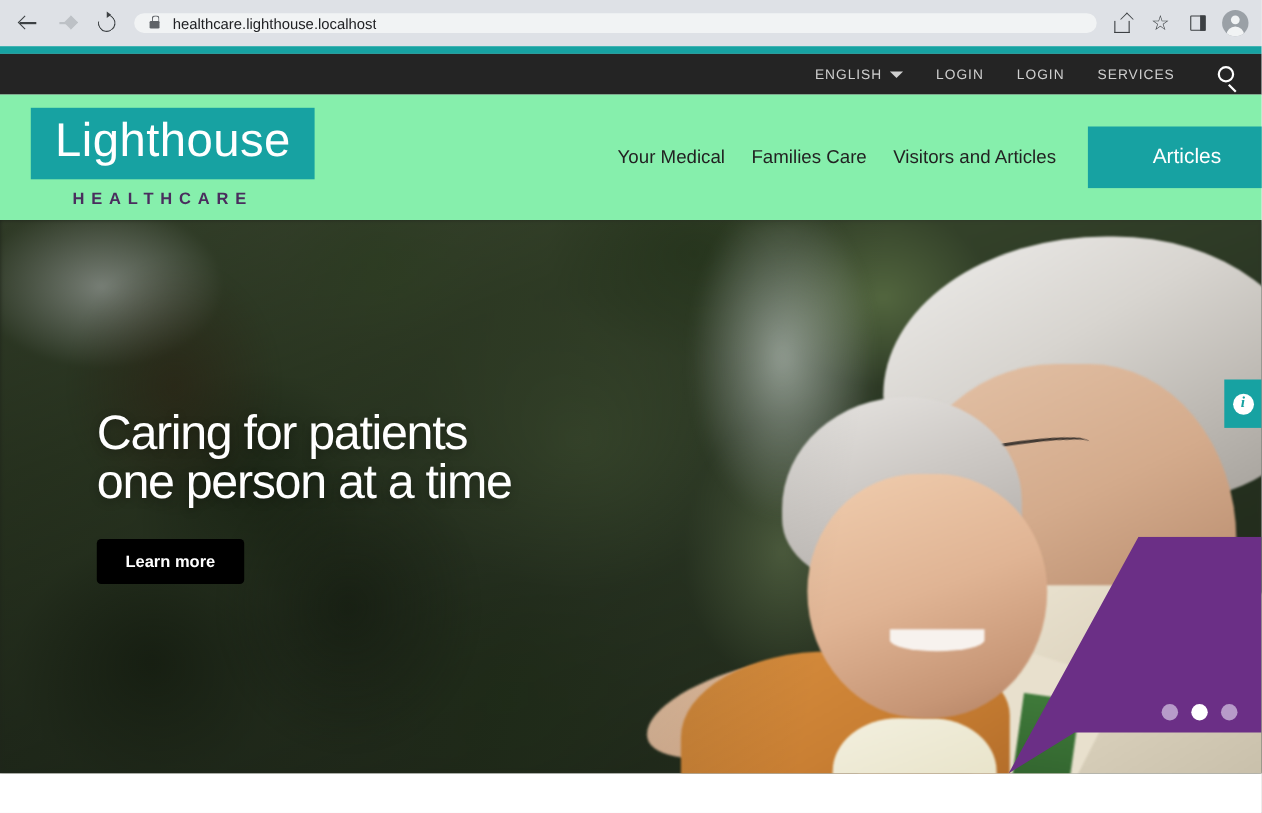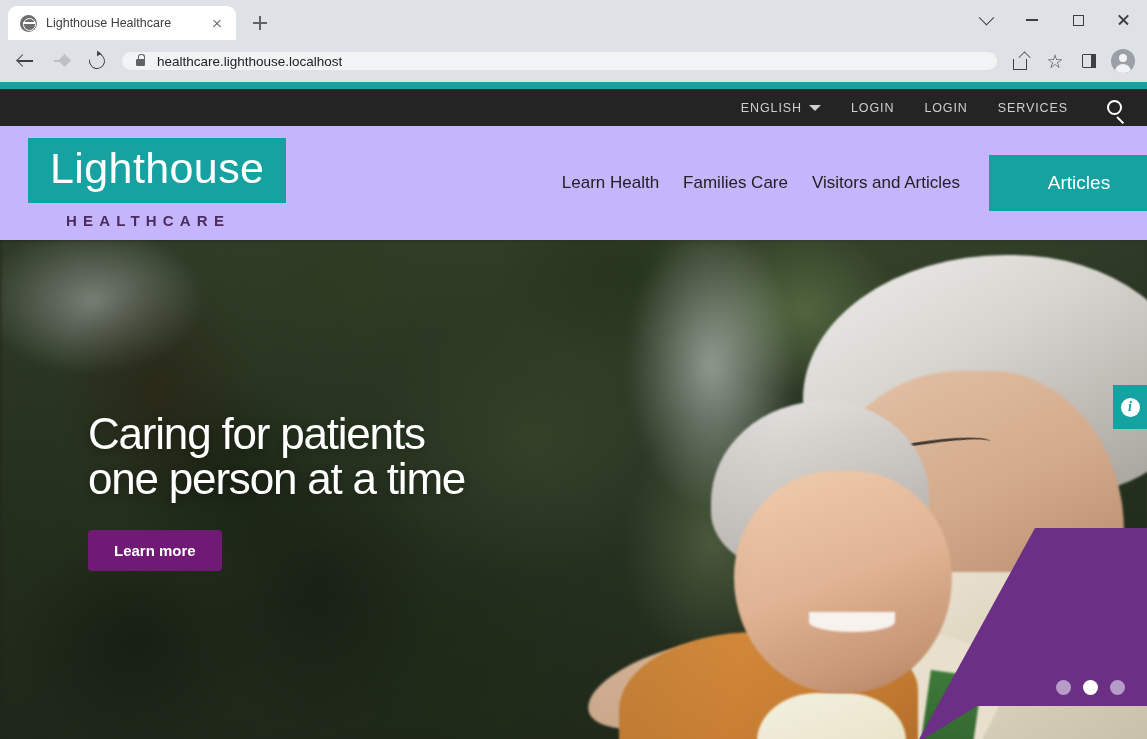--- a/index.html
+++ b/index.html
@@ -226,21 +226,21 @@
     width:15px; height:15px; border-radius:50%;
     border:2.2px solid #ffffff; position:relative;
   }
   .mag::after {
     content:""; position:absolute; right:-6px; bottom:-5px;
     width:9px; height:2.2px; background:#ffffff;
     transform:rotate(45deg); transform-origin:left center;
   }
 
   .header {
-    height:114px; background:#c4b5fd;
+    height:114px; background:#86efac;
     display:flex; align-items:center; position:relative;
   }
   .logo-wrap { margin-left:28px; width:236px; }
   .logo-box {
     background:#17a2a2; padding:9px 22px 13px;
     display:inline-block;
   }
   .logo-word {
     font-size:43px; color:#ffffff; line-height:1;
     font-weight:400; letter-spacing:.4px;
@@ -404,21 +404,21 @@
   }
   .hero-title {
     font-size:44px; line-height:1.02;
     color:#ffffff; font-weight:400;
     letter-spacing:-1.2px;
     text-shadow:0 2px 9px rgba(0,0,0,.28);
   }
   .learn-btn {
     margin-top:28px;
     display:inline-flex; align-items:center; justify-content:center;
-    background:#701a75; color:#ffffff;
+    background:#000000; color:#ffffff;
     font-size:15px; font-weight:700;
     height:41px; padding:0 26px;
     border-radius:4px;
   }
 
   .purple-wedge {
     position:absolute; right:0; bottom:0;
     width:230px; height:215px; z-index:4;
   }
   .purple-wedge svg { display:block; width:100%; height:100%; }
@@ -442,43 +442,20 @@
     font-size:14px; font-weight:700; font-style:italic;
     display:flex; align-items:center; justify-content:center;
     font-family:"Liberation Serif", serif;
   }
 </style>
 </head>
 <body>
 
 <div class="browser-chrome">
 
-  <div class="tabstrip">
-    <div class="tab">
-      <span class="tab-favicon"></span>
-      <span class="tab-title">Lighthouse Healthcare</span>
-      <span class="tab-close"></span>
-    </div>
-    <div class="newtab"></div>
-
-    <div class="winctrls">
-      <div class="winbtn">
-          <span class="chev"></span>
-        </div>
-      <div class="winbtn">
-          <span class="min-bar"></span>
-        </div>
-      <div class="winbtn">
-          <span class="max-box"></span>
-        </div>
-      <div class="winbtn">
-          <span class="close-x"></span>
-        </div>
-    </div>
-  </div>
 
   <div class="toolbar">
     <div class="navbtn">
         <span class="arrow"></span>
       </div>
     <div class="navbtn">
         <span class="arrow fwd"></span>
       </div>
     <div class="navbtn">
         <span class="reload"></span>
@@ -523,21 +500,21 @@
 
   <div class="header">
     <div class="logo-wrap">
       <div class="logo-box">
         <div class="logo-word">Lighthouse</div>
       </div>
       <div class="logo-sub">HEALTHCARE</div>
     </div>
 
     <nav class="mainnav">
-      <a class="nav-link">Learn Health</a>
+      <a class="nav-link">Your Medical</a>
       <a class="nav-link">Families Care</a>
       <a class="nav-link">Visitors and Articles</a>
       <a class="articles-btn">Articles</a>
     </nav>
   </div>
 
   <div class="hero">
     <div class="hero-photo">
       <div class="foliage"></div>
       <div class="foliage-dark"></div>

